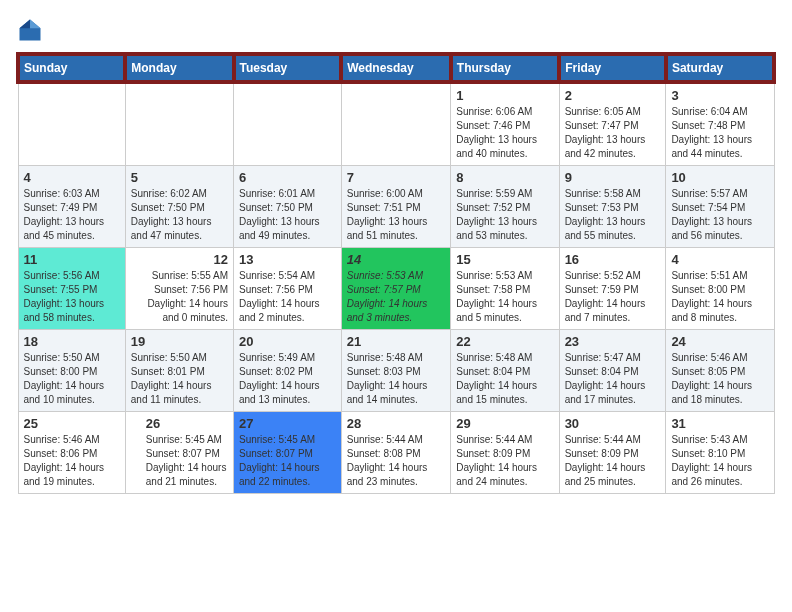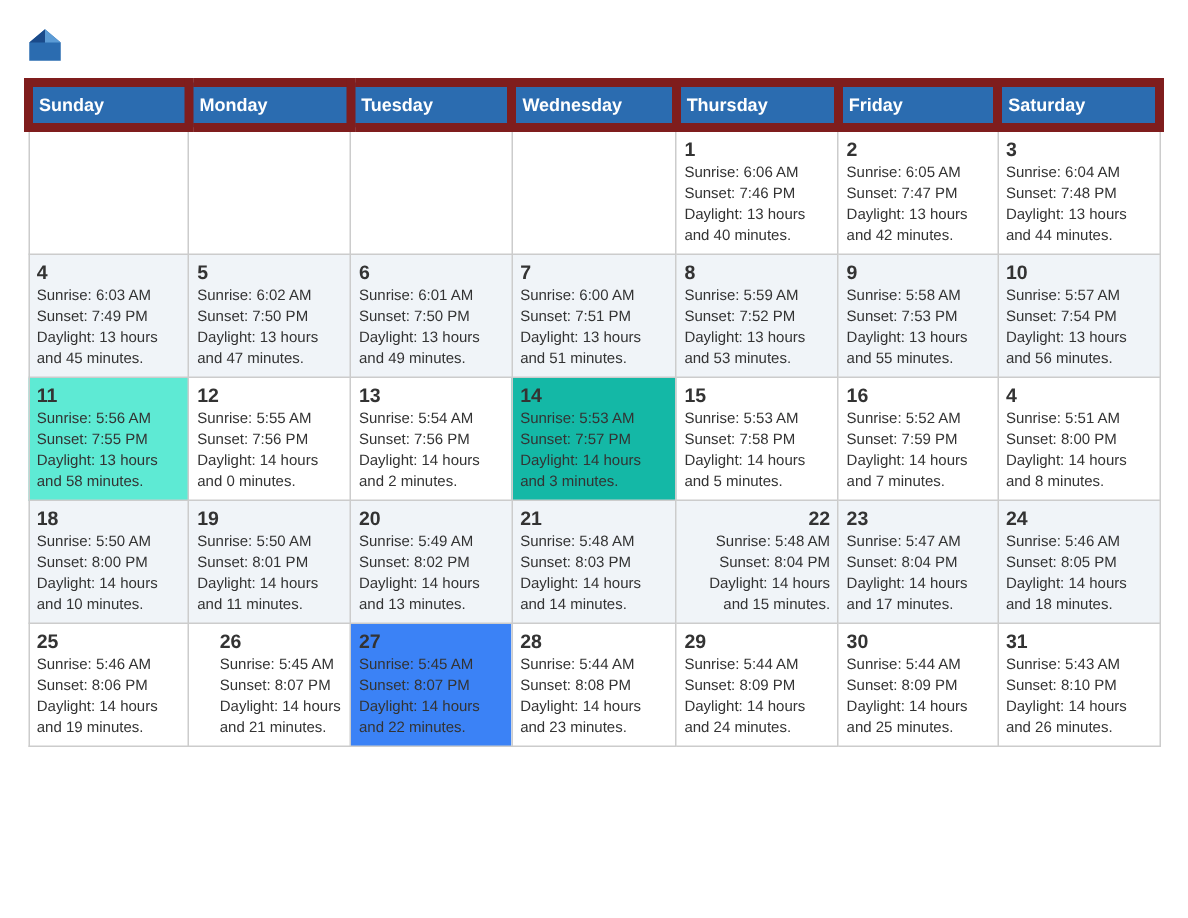--- a/index.html
+++ b/index.html
@@ -57,21 +57,21 @@
       border-collapse: collapse;
       border: 1px solid #ccc;
     }
     .calendar th {
       background: #2b6cb0;
       color: #fff;
       font-size: 12px;
       font-weight: bold;
       padding: 5px 4px;
       text-align: left;
-      border: 6px solid #7f1d1d;
+      border: 4px solid #7f1d1d;
     }
     .calendar td {
       border: 1px solid #ccc;
       vertical-align: top;
       padding: 4px 5px;
       font-size: 10.5px;
       color: #333;
       width: 113px;
       height: 80px;
       background: #fff;
@@ -177,29 +177,29 @@
         <td style="background: rgb(240, 244, 248);">
           <span class="day-number">10</span>
           <div class="day-info">Sunrise: 5:57 AM<br>Sunset: 7:54 PM<br>Daylight: 13 hours and 56 minutes.</div>
         </td>
       </tr>
       <tr>
         <td style="background: #5eead4;">
           <span class="day-number">11</span>
           <div class="day-info">Sunrise: 5:56 AM<br>Sunset: 7:55 PM<br>Daylight: 13 hours and 58 minutes.</div>
         </td>
-        <td style="background: rgb(255, 255, 255);">
+        <td style="background: rgb(255, 255, 255); text-align: right;">
           <span class="day-number">12</span>
           <div class="day-info">Sunrise: 5:55 AM<br>Sunset: 7:56 PM<br>Daylight: 14 hours and 0 minutes.</div>
         </td>
         <td style="background: rgb(255, 255, 255);">
           <span class="day-number">13</span>
           <div class="day-info">Sunrise: 5:54 AM<br>Sunset: 7:56 PM<br>Daylight: 14 hours and 2 minutes.</div>
         </td>
-        <td style="background: #14b8a6;">
+        <td style="background: #22c55e; font-style: italic;">
           <span class="day-number">14</span>
           <div class="day-info">Sunrise: 5:53 AM<br>Sunset: 7:57 PM<br>Daylight: 14 hours and 3 minutes.</div>
         </td>
         <td style="background: rgb(255, 255, 255);">
           <span class="day-number">15</span>
           <div class="day-info">Sunrise: 5:53 AM<br>Sunset: 7:58 PM<br>Daylight: 14 hours and 5 minutes.</div>
         </td>
         <td style="background: rgb(255, 255, 255);">
           <span class="day-number">16</span>
           <div class="day-info">Sunrise: 5:52 AM<br>Sunset: 7:59 PM<br>Daylight: 14 hours and 7 minutes.</div>
@@ -219,21 +219,21 @@
           <div class="day-info">Sunrise: 5:50 AM<br>Sunset: 8:01 PM<br>Daylight: 14 hours and 11 minutes.</div>
         </td>
         <td style="background: rgb(240, 244, 248);">
           <span class="day-number">20</span>
           <div class="day-info">Sunrise: 5:49 AM<br>Sunset: 8:02 PM<br>Daylight: 14 hours and 13 minutes.</div>
         </td>
         <td style="background: rgb(240, 244, 248); margin-left: 48px;">
           <span class="day-number">21</span>
           <div class="day-info">Sunrise: 5:48 AM<br>Sunset: 8:03 PM<br>Daylight: 14 hours and 14 minutes.</div>
         </td>
-        <td style="background: rgb(240, 244, 248); text-align: right;">
+        <td style="background: rgb(240, 244, 248);">
           <span class="day-number">22</span>
           <div class="day-info">Sunrise: 5:48 AM<br>Sunset: 8:04 PM<br>Daylight: 14 hours and 15 minutes.</div>
         </td>
         <td style="background: rgb(240, 244, 248);">
           <span class="day-number">23</span>
           <div class="day-info">Sunrise: 5:47 AM<br>Sunset: 8:04 PM<br>Daylight: 14 hours and 17 minutes.</div>
         </td>
         <td style="background: rgb(240, 244, 248);">
           <span class="day-number">24</span>
           <div class="day-info">Sunrise: 5:46 AM<br>Sunset: 8:05 PM<br>Daylight: 14 hours and 18 minutes.</div>

